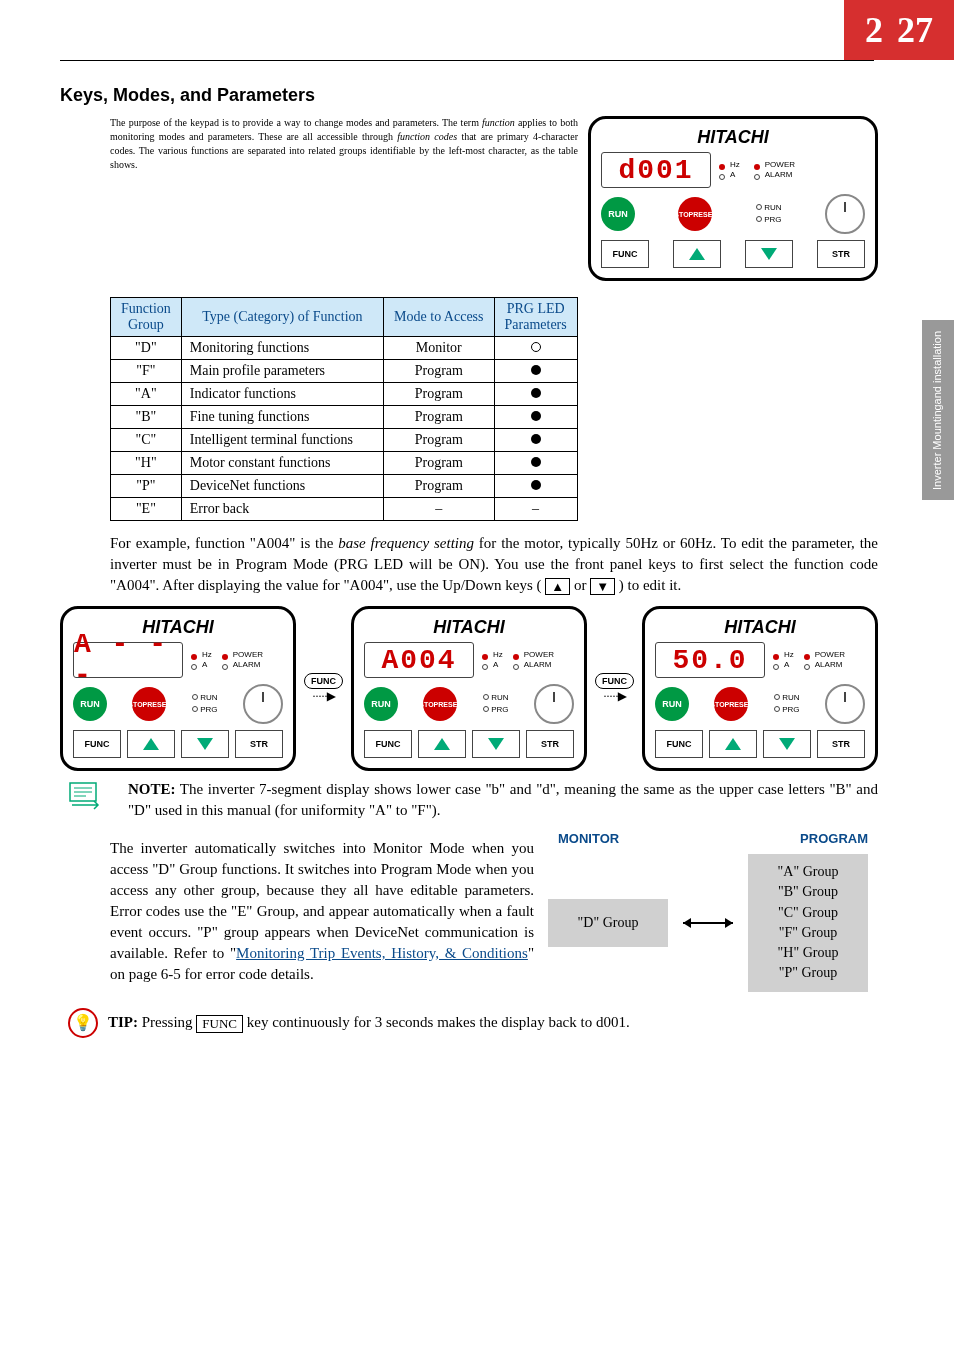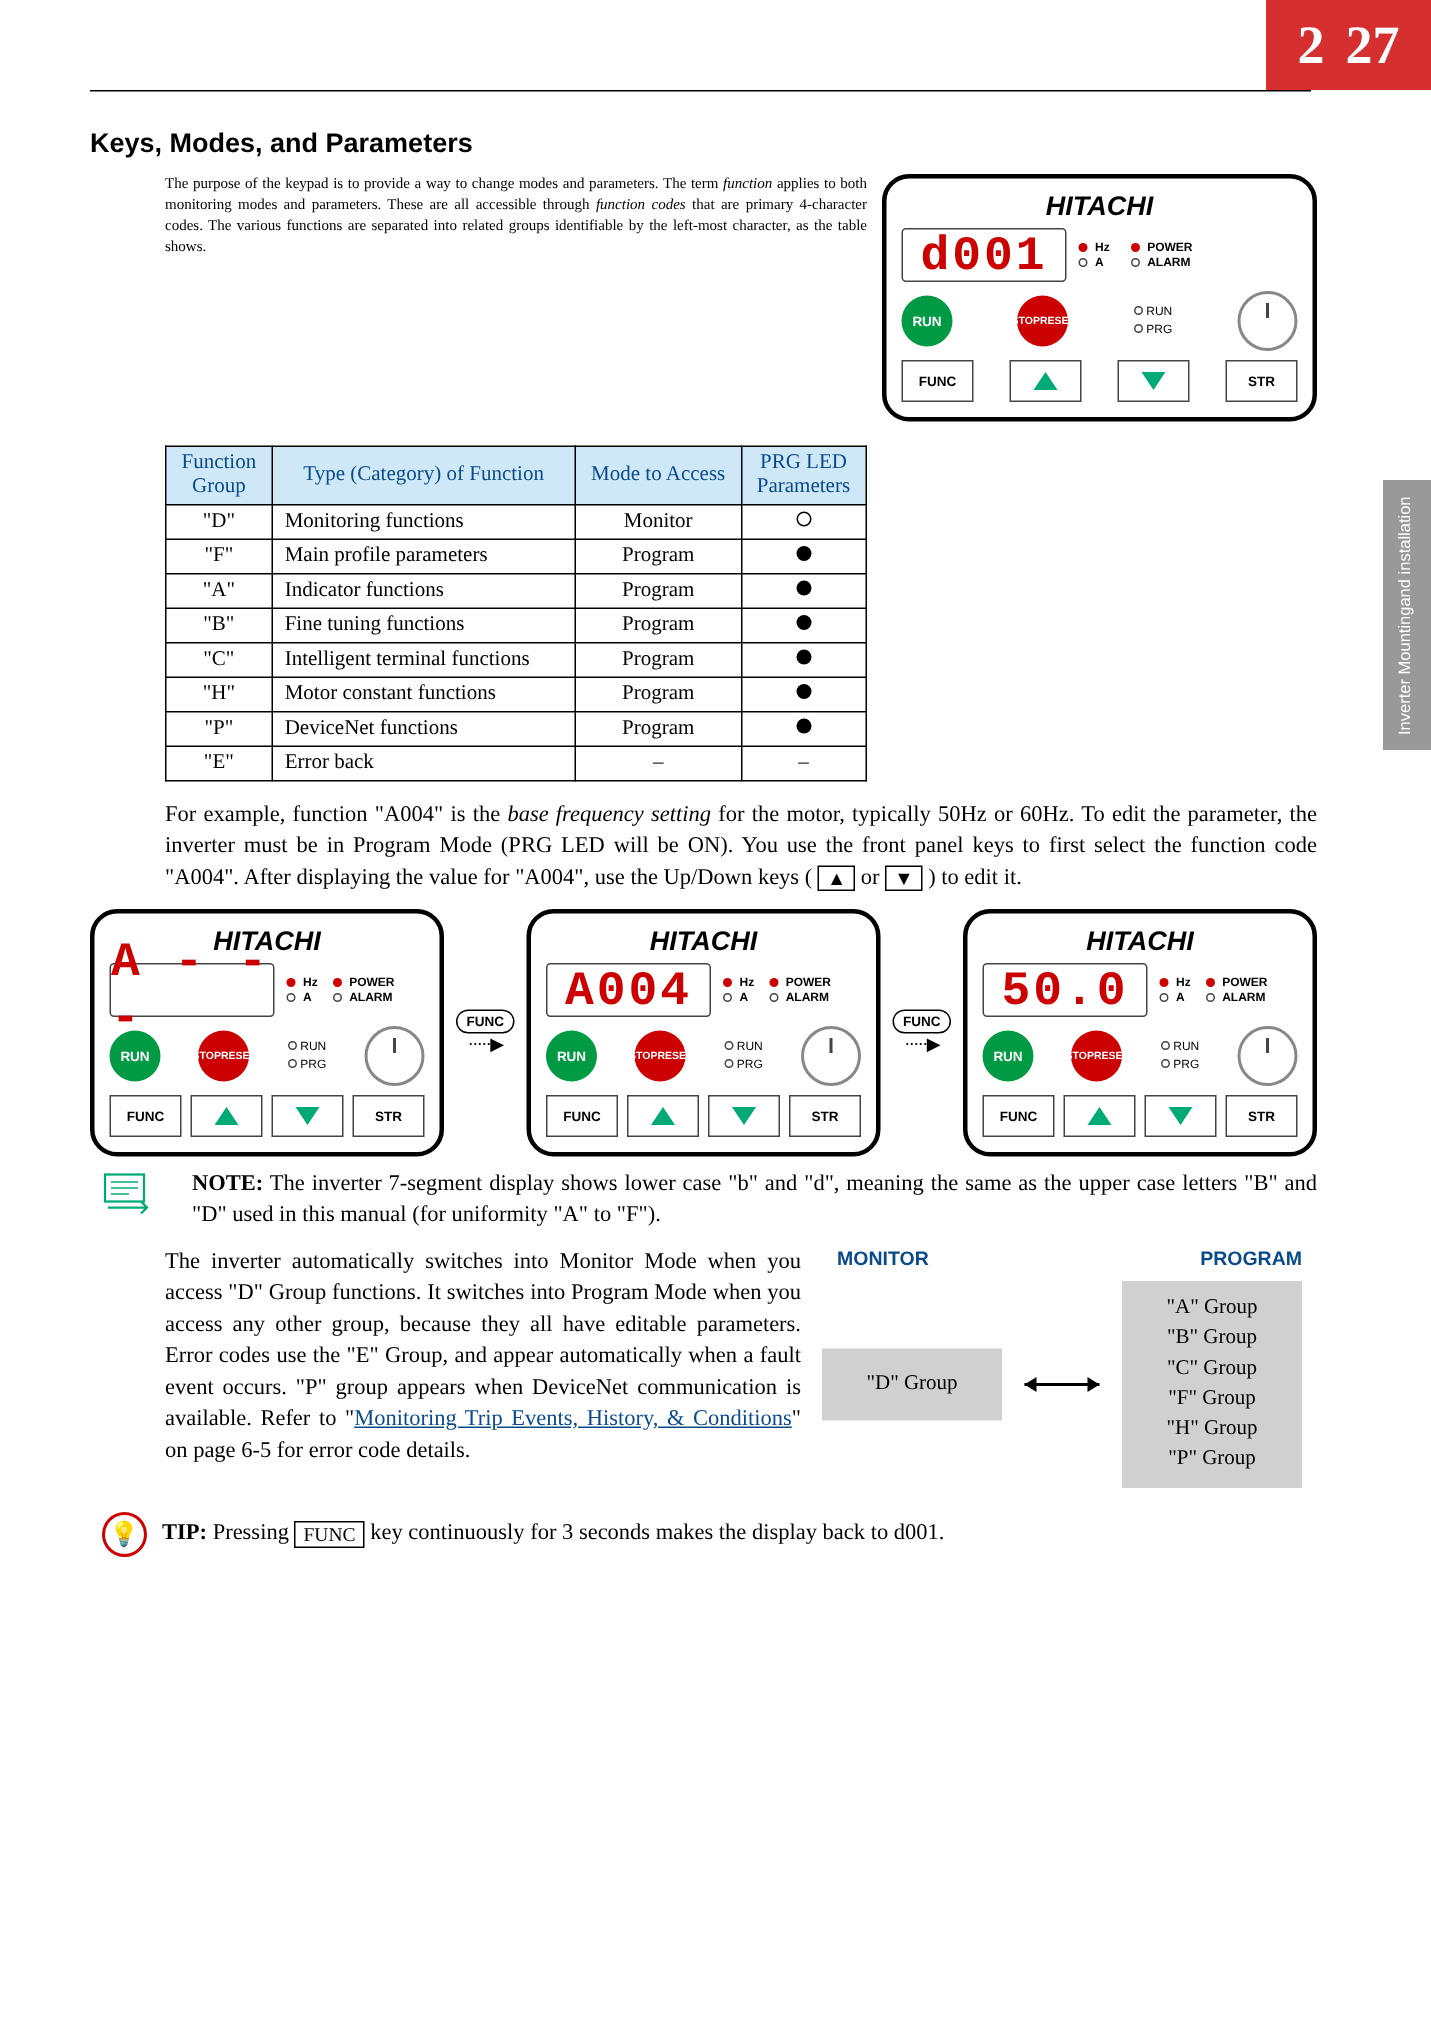--- a/index.html
+++ b/index.html
@@ -10,23 +10,23 @@
   .content { position: absolute; top: 85px; left: 60px; right: 76px; }
   h2 { font-family: Arial, Helvetica, sans-serif; font-weight: bold; font-size: 18px; color: #000; margin-bottom: 10px; }
   .body-text { font-family: 'Century Schoolbook', Georgia, serif; font-size: 10px; line-height: 1.4; text-align: justify; }
   .intro-row { display: flex; gap: 10px; align-items: flex-start; margin-bottom: 16px; }
   .intro-text { flex: 1; }
   .side-tab { position: absolute; top: 320px; right: 0; width: 32px; height: 180px; background: #999; display: flex; align-items: center; justify-content: center; }
   .side-tab-text { writing-mode: vertical-rl; color: #fff; font-family: Arial, sans-serif; font-size: 11px; text-align: center; transform: rotate(180deg); line-height: 1.2; }
   .keypad { border: 3px solid #000; border-radius: 18px; padding: 8px 10px 10px 10px; width: 290px; font-family: Arial, sans-serif; position: relative; }
   .keypad-brand { font-weight: bold; font-style: italic; font-size: 18px; text-align: center; margin-bottom: 4px; }
   .keypad-top { display: flex; align-items: center; margin-bottom: 6px; }
-  .seg-display { border: 1.5px solid #444; border-radius: 3px; height: 36px; width: 110px; display: flex; align-items: center; justify-content: center; font-family: 'Courier New', monospace; font-size: 32px; color: #c00; font-weight: bold; letter-spacing: 2px; position: relative; }
+  .seg-display { border: 1.5px solid #444; border-radius: 3px; height: 36px; width: 110px; display: flex; align-items: center; justify-content: center; font-family: 'Courier New', monospace; font-size: 28px; color: #c00; font-weight: bold; letter-spacing: 2px; position: relative; }
   .small-dot-col { font-size: 9px; line-height: 1.3; margin-left: 8px; }
-  .small-dot-col div { display: flex; align-items: center; gap: 3px; font-weight: bold; }
+  .small-dot-col div { display: flex; align-items: flex-end; gap: 3px; }
   .dot { width: 6px; height: 6px; border-radius: 50%; }
   .dot.red { background: #c00; }
   .dot.empty { border: 1px solid #444; }
   .small-lbl { font-size: 8px; margin-left: 2px; }
   .keypad-mid { display: flex; align-items: center; gap: 8px; justify-content: space-between; margin-bottom: 6px; }
   .run-btn { background: #009944; color: #fff; border-radius: 50%; width: 34px; height: 34px; display: flex; align-items: center; justify-content: center; font-size: 9px; font-weight: bold; }
   .stop-btn { background: #c00; color: #fff; border-radius: 50%; width: 34px; height: 34px; display: flex; align-items: center; justify-content: center; font-size: 7px; font-weight: bold; line-height: 1; text-align: center; }
   .knob { width: 40px; height: 40px; border: 2px solid #888; border-radius: 50%; position: relative; }
   .knob::before { content: ""; position: absolute; left: 50%; top: 6px; width: 2px; height: 10px; background: #444; transform: translateX(-50%); }
   .mid-labels { font-size: 8px; line-height: 1.5; }
@@ -44,21 +44,21 @@
   .para { margin: 10px 0 10px 50px; font-family: 'Century Schoolbook', Georgia, serif; font-size: 15px; line-height: 1.4; text-align: justify; }
   .key-box { border: 1px solid #000; padding: 0 5px; font-size: 13px; display: inline-block; vertical-align: middle; line-height: 1.2; }
   .keypad-row { display: flex; gap: 8px; align-items: center; justify-content: center; margin: 10px 0 6px 0; }
   .keypad-small { width: 280px; }
   .func-oval { border: 1.5px solid #000; border-radius: 12px; padding: 2px 6px; font-size: 9px; font-weight: bold; font-family: Arial, sans-serif; }
   .arrow-dots { font-size: 12px; letter-spacing: -1px; }
   .note-row { display: flex; gap: 24px; align-items: flex-start; margin: 8px 0 8px 8px; }
   .note-icon { flex-shrink: 0; width: 36px; }
   .note-icon svg { display: block; }
   .note-text { font-family: 'Century Schoolbook', Georgia, serif; font-size: 15px; line-height: 1.4; text-align: justify; }
-  .monitor-section { display: flex; gap: 14px; margin: 10px 0 10px 50px; align-items: flex-start; }
+  .monitor-section { display: flex; gap: 14px; margin: 10px 0 10px 50px; align-items: center; }
   .monitor-text { flex: 1; font-family: 'Century Schoolbook', Georgia, serif; font-size: 15px; line-height: 1.4; text-align: justify; }
   .link { color: #0a4a8a; text-decoration: underline; }
   .mode-diagram { width: 330px; font-family: Arial, sans-serif; font-size: 13px; }
   .mode-diagram .hdr { display: flex; justify-content: space-between; color: #0a4a8a; font-weight: bold; margin-bottom: 8px; padding: 0 10px; }
   .mode-box { display: flex; align-items: center; }
   .gray-box { background: #d0d0d0; padding: 16px 18px; width: 120px; text-align: center; font-family: 'Century Schoolbook', Georgia, serif; font-size: 14px; }
   .gray-box.right { padding: 8px 12px; line-height: 1.45; width: 120px; }
   .arrow-both { margin: 0 10px; display: flex; align-items: center; }
   .tip-row { display: flex; gap: 10px; align-items: center; margin: 16px 0 0 8px; }
   .bulb-icon { width: 30px; height: 30px; border: 2px solid #c00; border-radius: 50%; display: flex; align-items: center; justify-content: center; color: #fa0; font-size: 16px; }

